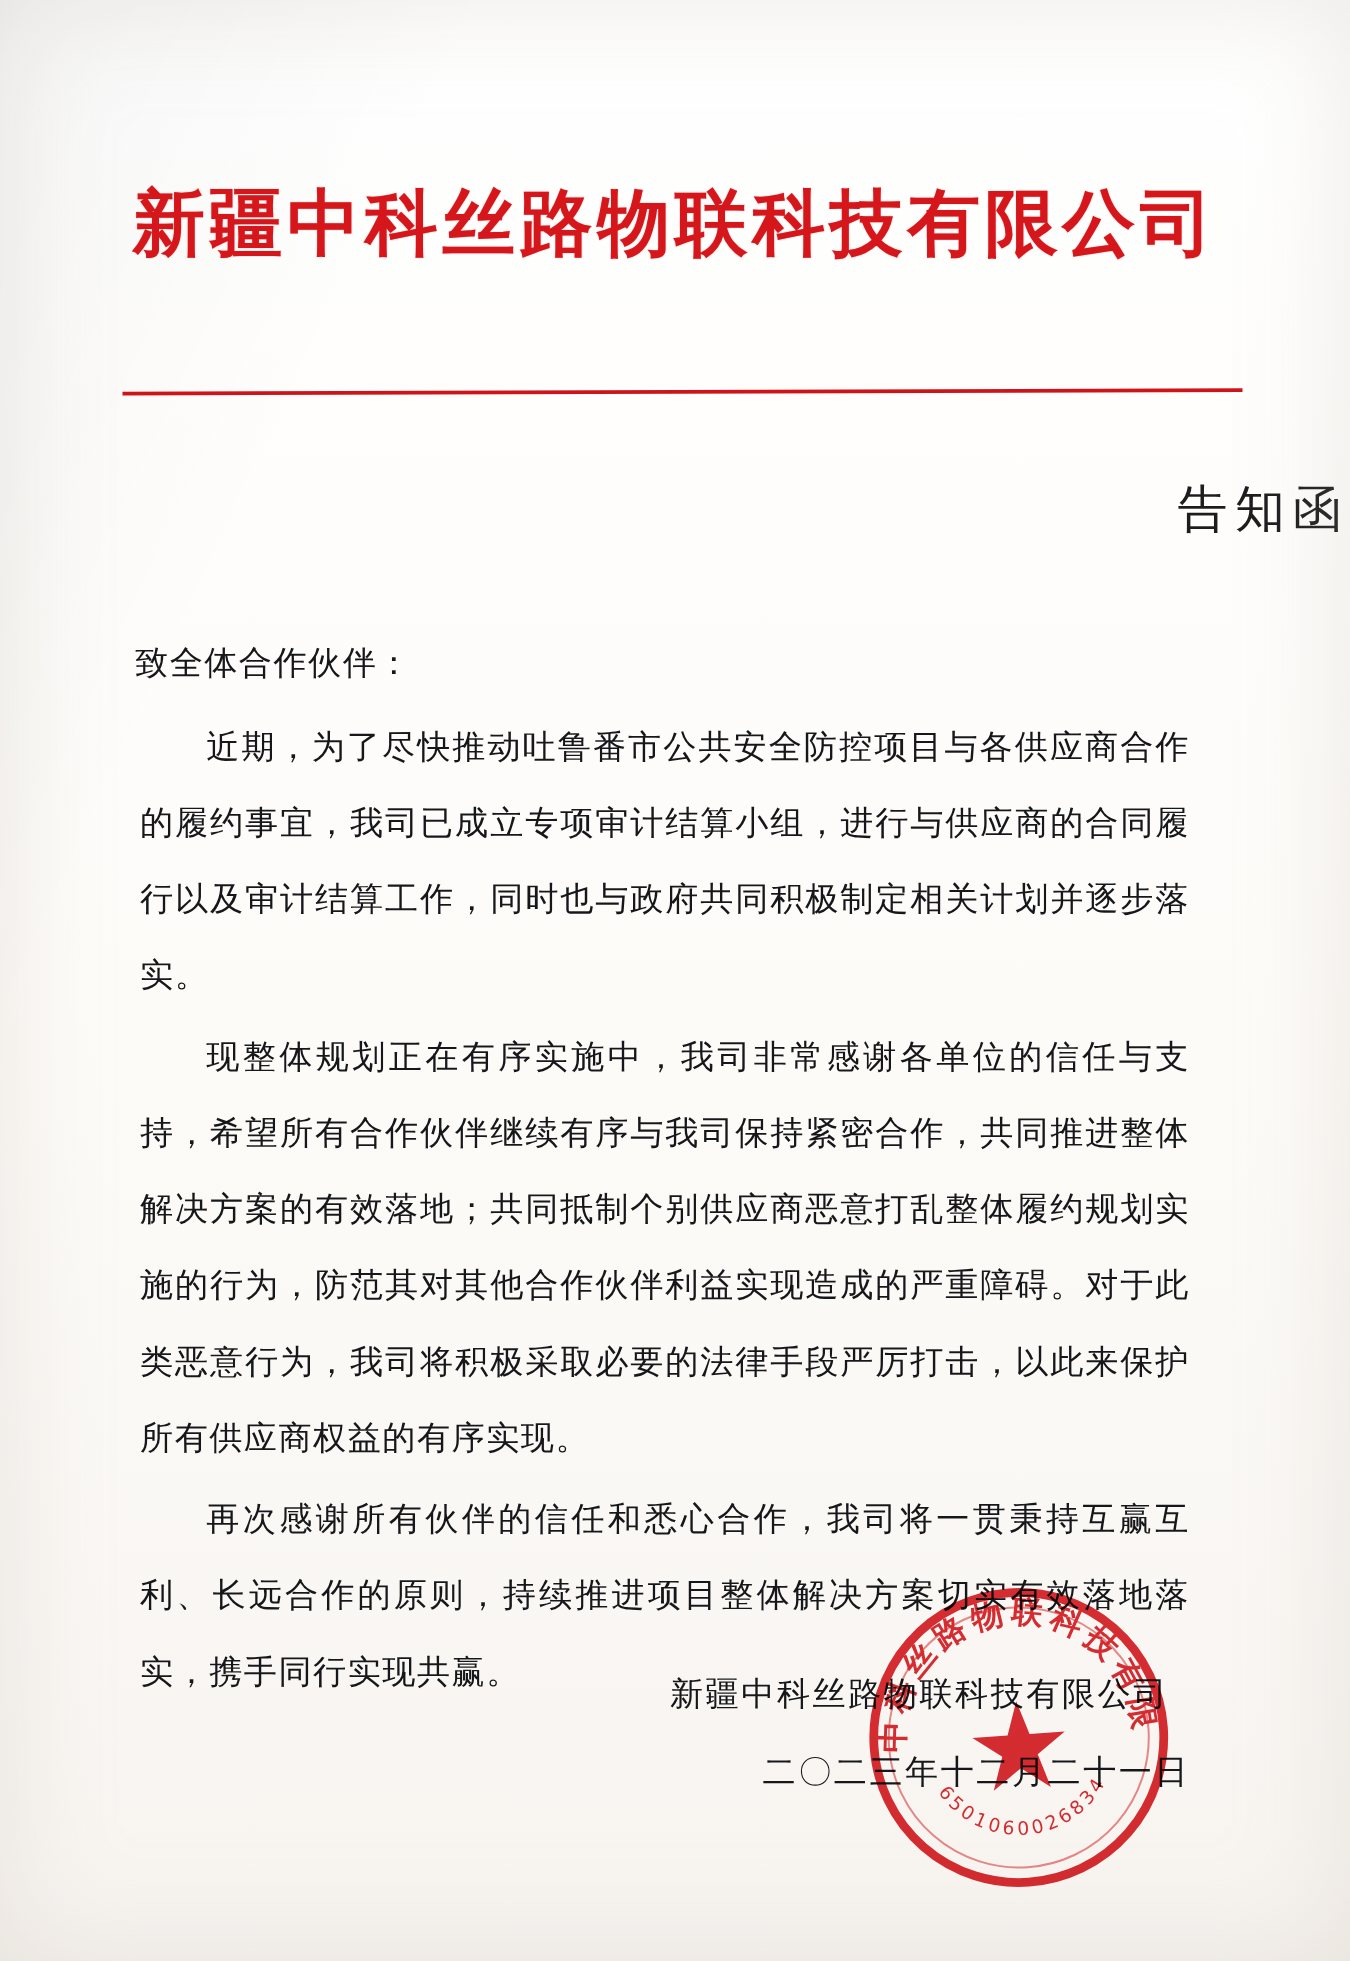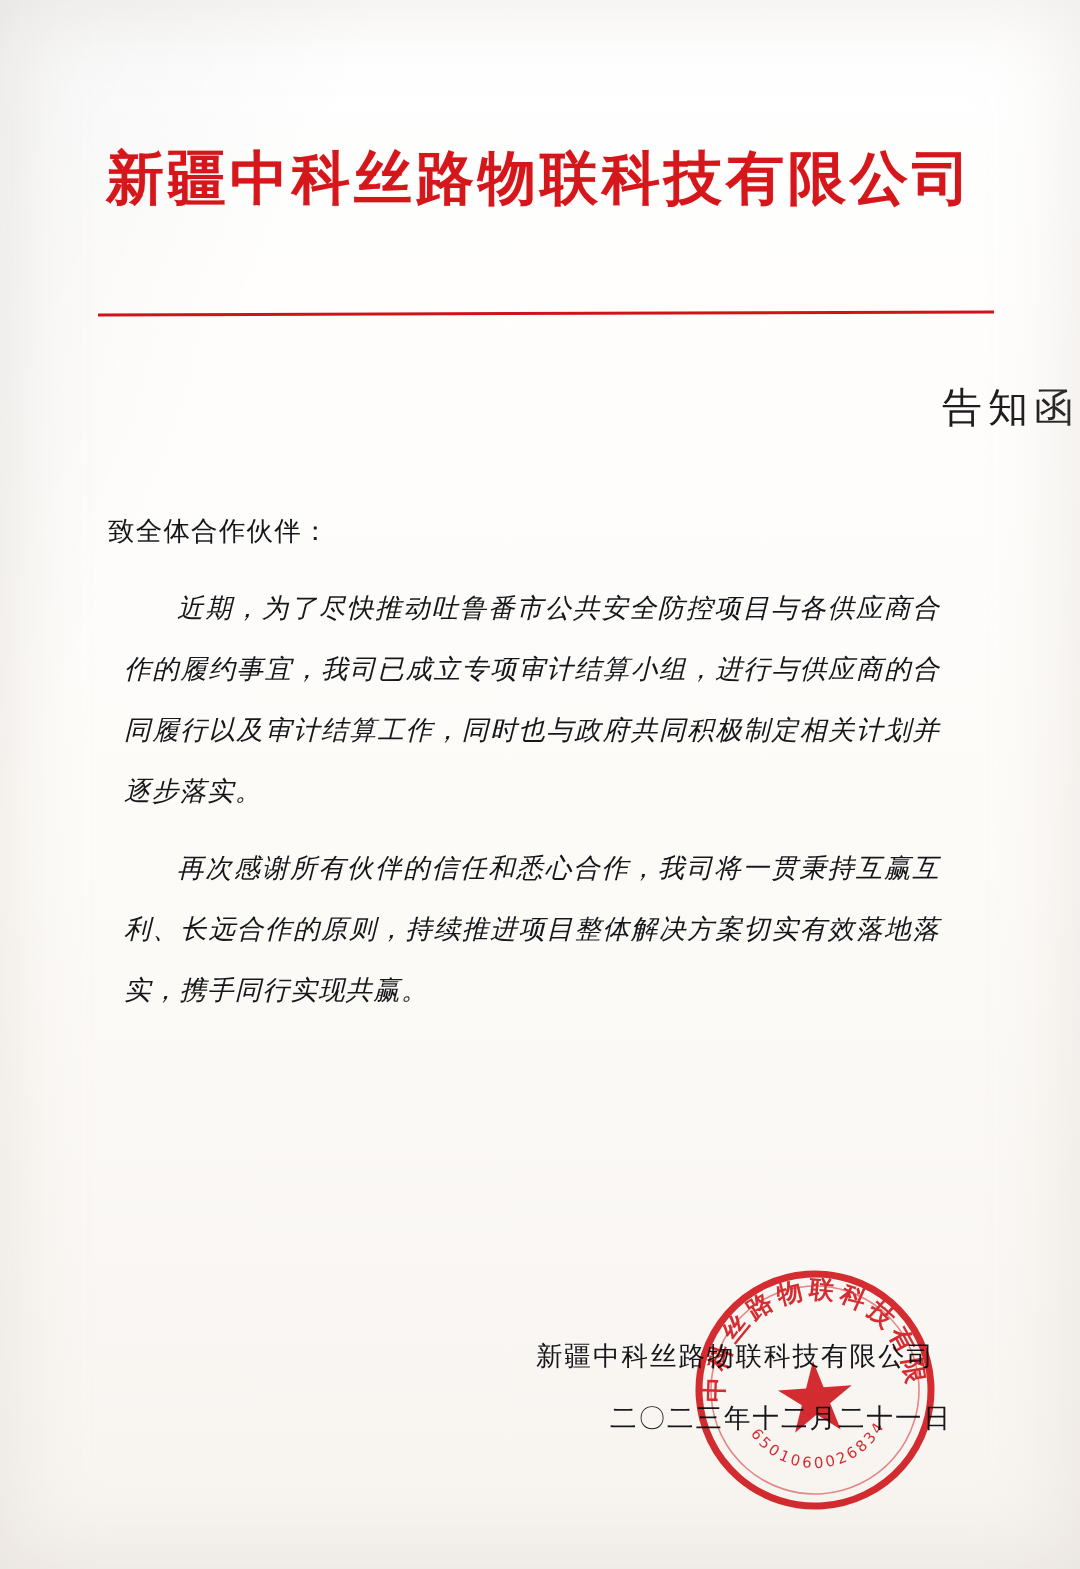--- a/index.html
+++ b/index.html
@@ -79,23 +79,22 @@
     color: #16171a;
     font-size: 26.5px;
     line-height: 61px;
     letter-spacing: 1.2px;
     text-align: justify;
   }
   .salutation {
     margin: 0 0 6px 0;
   }
   .para {
-    margin: 16px;
+    margin: 4px;
     text-indent: 2em;
-    font-style: italic;
   }
 
   
   .sign-block {
     position: absolute;
     right: 128px;
     top: 1325px;
     text-align: left;
     color: #16171a;
     font-size: 26.5px;
@@ -139,20 +138,21 @@
     <div class="letterhead-title">新疆中科丝路物联科技有限公司</div>
   </div>
 
   <div class="rule"></div>
 
   <div class="doc-title">告知函</div>
 
   <div class="body-block">
     <p class="salutation">致全体合作伙伴：</p>
     <p class="para">近期，为了尽快推动吐鲁番市公共安全防控项目与各供应商合作的履约事宜，我司已成立专项审计结算小组，进行与供应商的合同履行以及审计结算工作，同时也与政府共同积极制定相关计划并逐步落实。</p>
+    <p class="para">现整体规划正在有序实施中，我司非常感谢各单位的信任与支持，希望所有合作伙伴继续有序与我司保持紧密合作，共同推进整体解决方案的有效落地；共同抵制个别供应商恶意打乱整体履约规划实施的行为，防范其对其他合作伙伴利益实现造成的严重障碍。对于此类恶意行为，我司将积极采取必要的法律手段严厉打击，以此来保护所有供应商权益的有序实现。</p>
     <p class="para">再次感谢所有伙伴的信任和悉心合作，我司将一贯秉持互赢互利、长远合作的原则，持续推进项目整体解决方案切实有效落地落实，携手同行实现共赢。</p>
   </div>
 
   <div class="sign-block">
     <div class="sign-company">新疆中科丝路物联科技有限公司</div>
     <div class="sign-date">二〇二三年十二月二十一日</div>
   </div>
 
   <div class="seal">
     <svg viewBox="0 0 250 250" width="250" height="250" aria-hidden="true">

